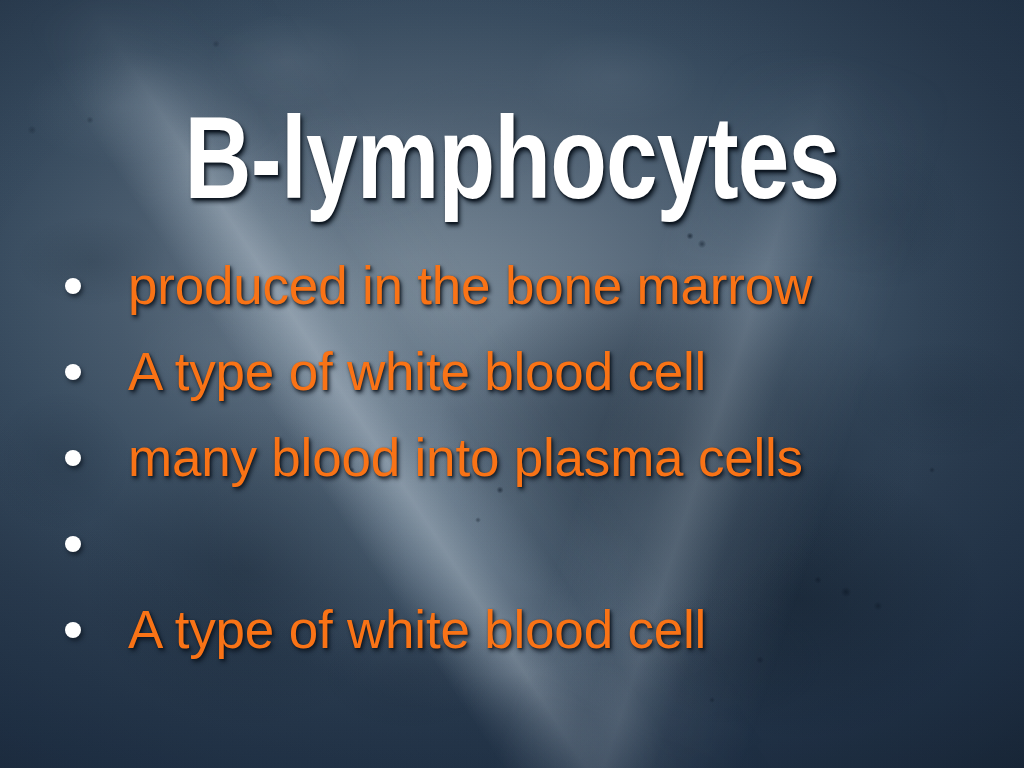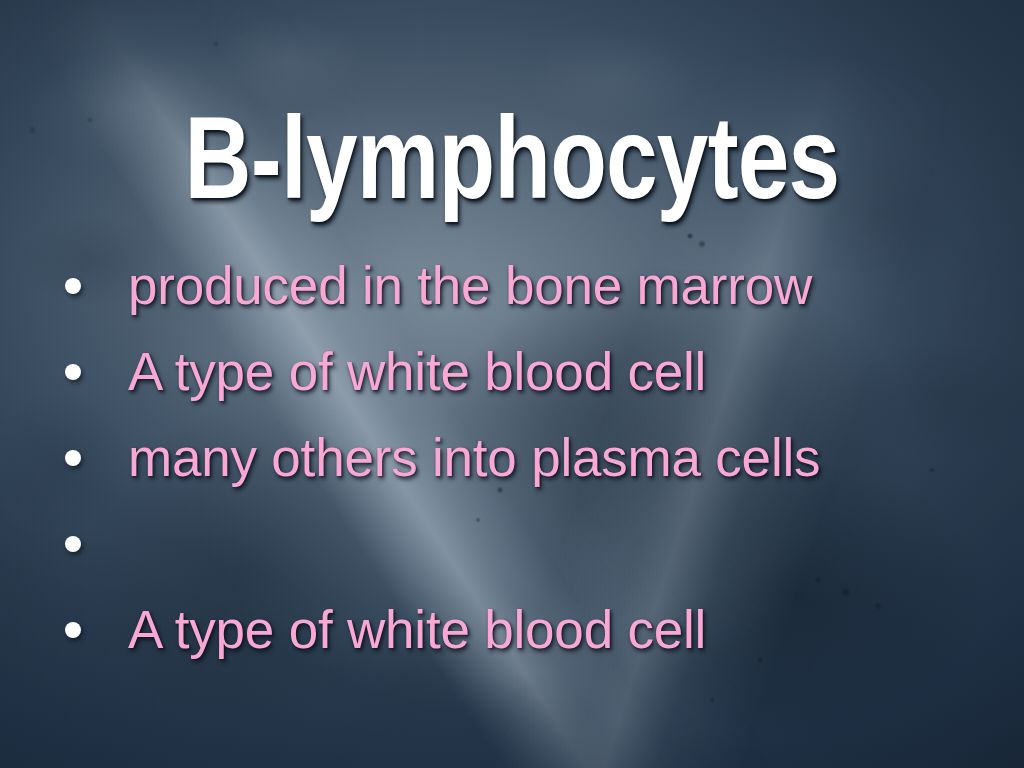--- a/index.html
+++ b/index.html
@@ -182,21 +182,21 @@
     width: 16px;
     height: 16px;
     border-radius: 50%;
     background: #ffffff;
     margin-left: 7px;
     margin-right: 47px;
     box-shadow: 2px 3px 4px rgba(8,16,26,0.62);
   }
 
   .bullet-text {
-    color: #f9a8d4;
+    color: #f97316;
     font-family: "Liberation Sans", sans-serif;
     font-weight: 400;
     font-size: 53px;
     line-height: 1.04;
     letter-spacing: -0.2px;
     white-space: nowrap;
     text-shadow:
       2px 3px 4px rgba(8,16,26,0.78),
       1px 1px 2px rgba(10,18,28,0.55);
   }
@@ -228,21 +228,21 @@
         <span class="bullet-text">produced in the bone marrow</span>
       </li>
 
       <li class="bullet-item">
         <span class="bullet-dot"></span>
         <span class="bullet-text">A type of white blood cell</span>
       </li>
 
       <li class="bullet-item">
         <span class="bullet-dot"></span>
-        <span class="bullet-text">many others into plasma cells</span>
+        <span class="bullet-text">many blood into plasma cells</span>
       </li>
 
       <li class="bullet-item">
         <span class="bullet-dot"></span>
       </li>
 
       <li class="bullet-item">
         <span class="bullet-dot"></span>
         <span class="bullet-text">A type of white blood cell</span>
       </li>

